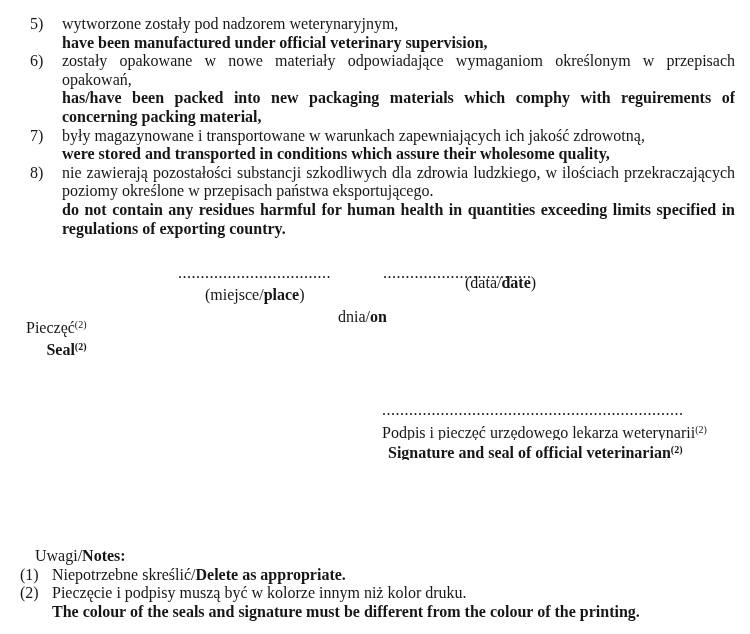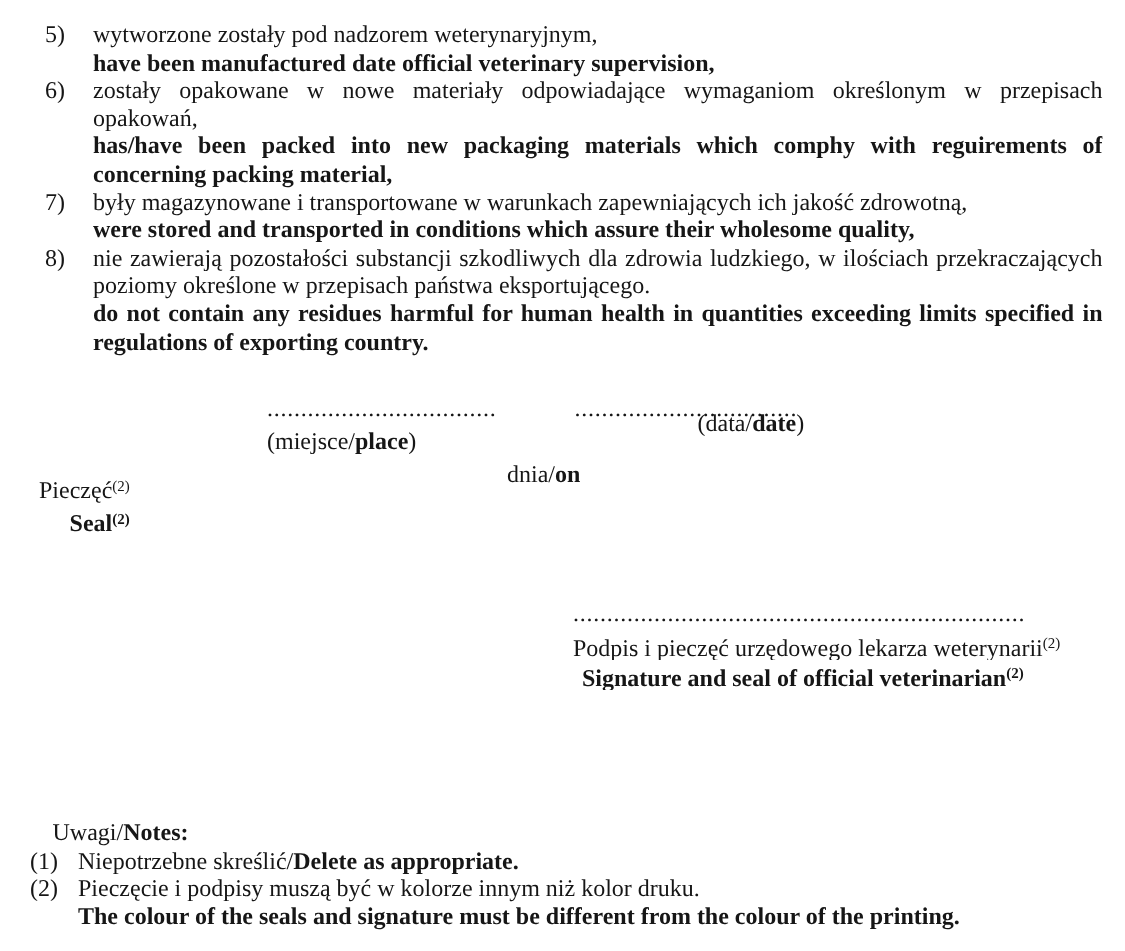--- a/index.html
+++ b/index.html
@@ -20,21 +20,21 @@
   .line { line-height: 18.6px; white-space: nowrap; height: 18.6px; overflow: hidden; }
   .just { white-space: normal; text-align: justify; text-align-last: justify; }
   .b { font-weight: bold; }
 
   
   .done-at { position: absolute; top: 263px; left: 0; width: 750px; height: 44px; }
   .done-at .lbl1 { position: absolute; left: 28px; top: 0; line-height: 19px; white-space: nowrap; }
   .done-at .lead1 { position: absolute; left: 178px; top: 0; width: 154px; }
   .done-at .lbl2 { position: absolute; left: 338px; top: 0; line-height: 19px; white-space: nowrap; margin-top: 44px; }
   .done-at .lead2 { position: absolute; left: 383px; top: 0; width: 149px; }
-  .done-at .cap-place { position: absolute; left: 178px; top: 22px; line-height: 19px; white-space: nowrap; }
+  .done-at .cap-place { position: absolute; left: 205px; top: 22px; line-height: 19px; white-space: nowrap; }
   .done-at .cap-date { position: absolute; left: 465px; top: 10px; line-height: 19px; white-space: nowrap; }
 
   .leader { display: inline-block; overflow: hidden; white-space: nowrap; line-height: 19px; height: 19px; letter-spacing: 0.5px; vertical-align: bottom; }
 
   
   .seal { position: absolute; top: 316px; left: 26px; line-height: 18.6px; text-align: right; }
 
   
   .signature { position: absolute; top: 400px; left: 382px; width: 330px; }
   .signature .line { line-height: 20px; height: 20px; }
@@ -54,21 +54,21 @@
 <body>
 
 <div class="page">
 
   <div class="cert-list">
 
     <div class="item">
       <div class="num">5)</div>
       <div class="body">
         <div class="line">wytworzone zostały pod nadzorem weterynaryjnym,</div>
-        <div class="line b">have been manufactured date official veterinary supervision,</div>
+        <div class="line b">have been manufactured under official veterinary supervision,</div>
       </div>
     </div>
 
     <div class="item">
       <div class="num">6)</div>
       <div class="body">
         <div class="line just">zostały opakowane w nowe materiały odpowiadające wymaganiom określonym w przepisach dotyczących</div>
         <div class="line">opakowań,</div>
         <div class="line b just">has/have been packed into new packaging materials which comphy with reguirements of legislation</div>
         <div class="line b">concerning packing material,</div>

